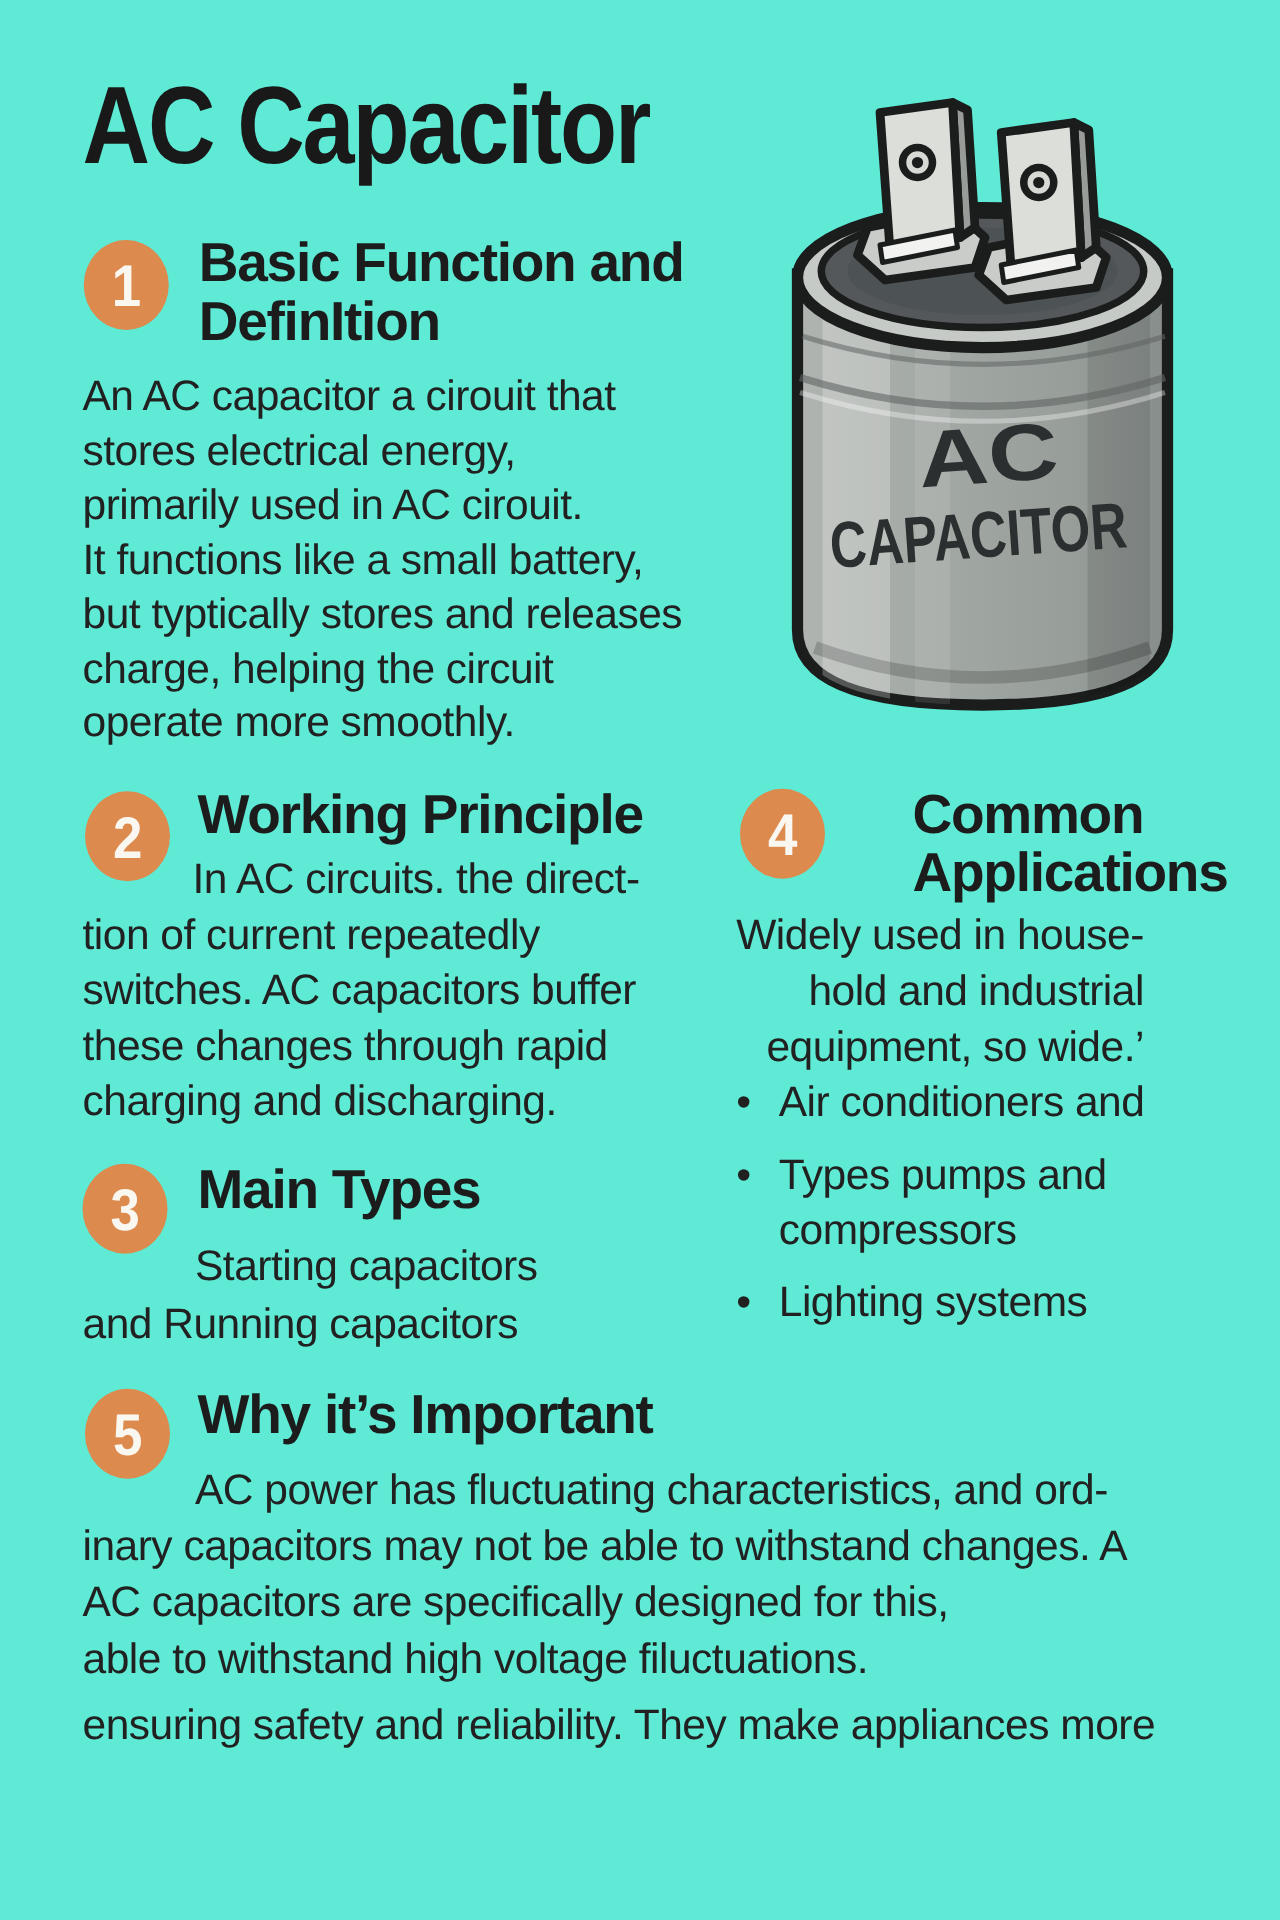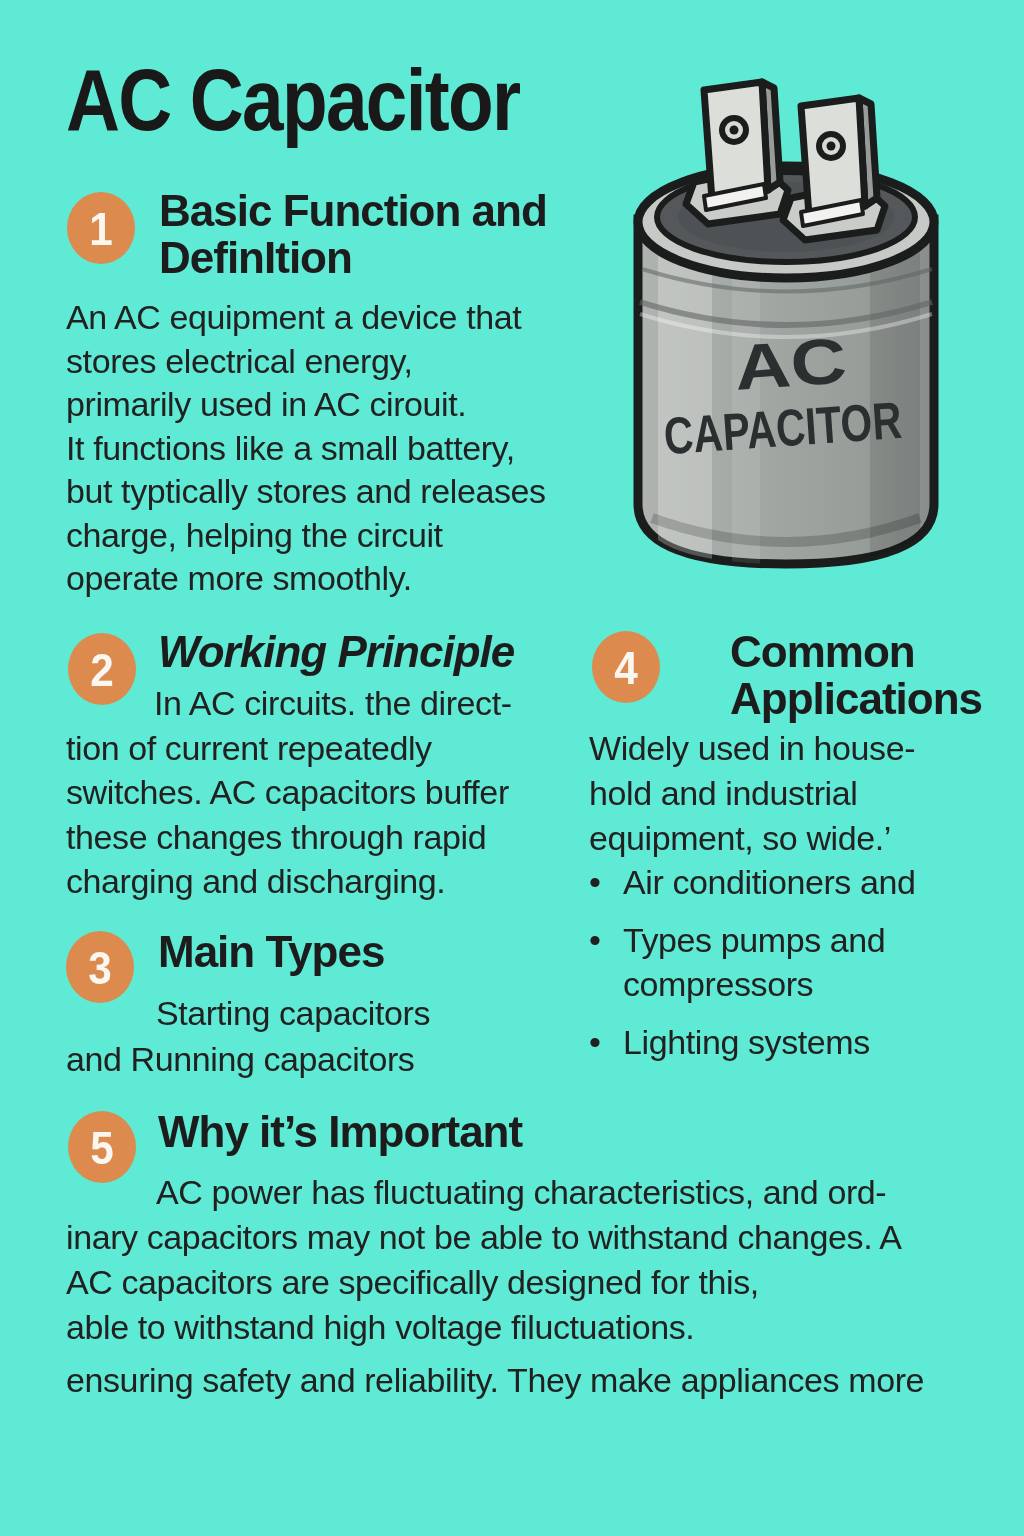--- a/index.html
+++ b/index.html
@@ -26,21 +26,21 @@
     transform:scaleX(0.9);
   }
   .section-heading{
     position:absolute;font-size:44px;font-weight:700;line-height:47px;
     letter-spacing:-1px;color:#1C1C1C;white-space:nowrap;
   }
   .body-text{
     position:absolute;font-size:34px;line-height:43.5px;
     letter-spacing:-0.4px;color:#212121;white-space:nowrap;
   }
-  .body-text.rcol{line-height:45px;}
+  .body-text.rcol{line-height:45px;text-align:right;}
   .body-text .indent{padding-left:88px;}
   .bullets{
     position:absolute;font-size:34px;line-height:44px;
     letter-spacing:-0.4px;color:#212121;
   }
   .bullet-item{display:flex;margin-bottom:14px;}
   .bullet-marker{width:34px;flex:none;}
   .bullet-lines{white-space:nowrap;}
   .s5-body{line-height:45px;}
   .s5-footer-gap{margin-top:8px;}
@@ -106,33 +106,33 @@
   </svg>
 
   <div class="badge" style="left:67px;top:192px;">
     <span>1</span>
   </div>
   <div class="section-heading" style="left:159px;top:187px;">
     <div>Basic Function and</div>
     <div>DefinItion</div>
   </div>
   <div class="body-text" style="left:66px;top:296px;">
-    <div>An AC equipment a device that</div>
+    <div>An AC capacitor a cirouit that</div>
     <div>stores electrical energy,</div>
     <div>primarily used in AC cirouit.</div>
     <div>It functions like a small battery,</div>
     <div>but typtically stores and releases</div>
     <div>charge, helping the circuit</div>
     <div>operate more smoothly.</div>
   </div>
 
   <div class="badge" style="left:68px;top:633px;">
     <span>2</span>
   </div>
-  <div class="section-heading" style="left:158px;top:628px;font-style:italic;">
+  <div class="section-heading" style="left:158px;top:628px;">
     <div>Working Principle</div>
   </div>
   <div class="body-text" style="left:66px;top:681px;line-height:44.5px;">
     <div class="indent">In AC circuits. the direct-</div>
     <div>tion of current repeatedly</div>
     <div>switches. AC capacitors buffer</div>
     <div>these changes through rapid</div>
     <div>charging and discharging.</div>
   </div>
 

